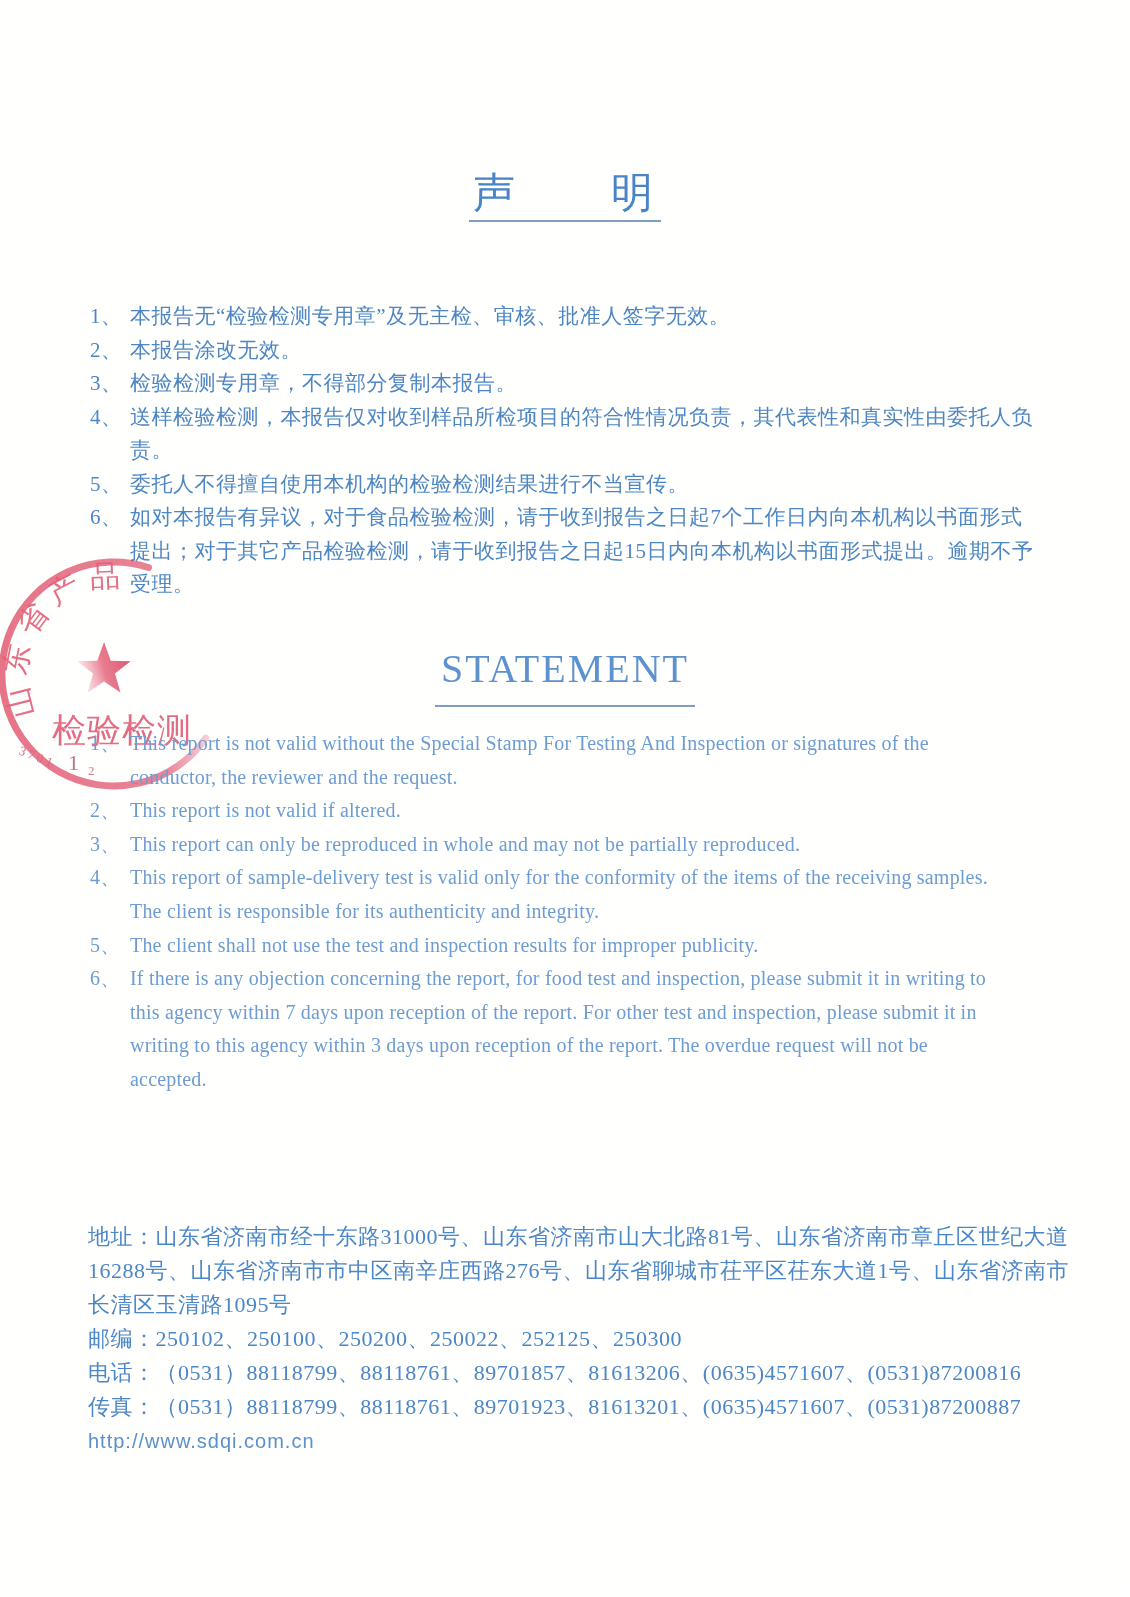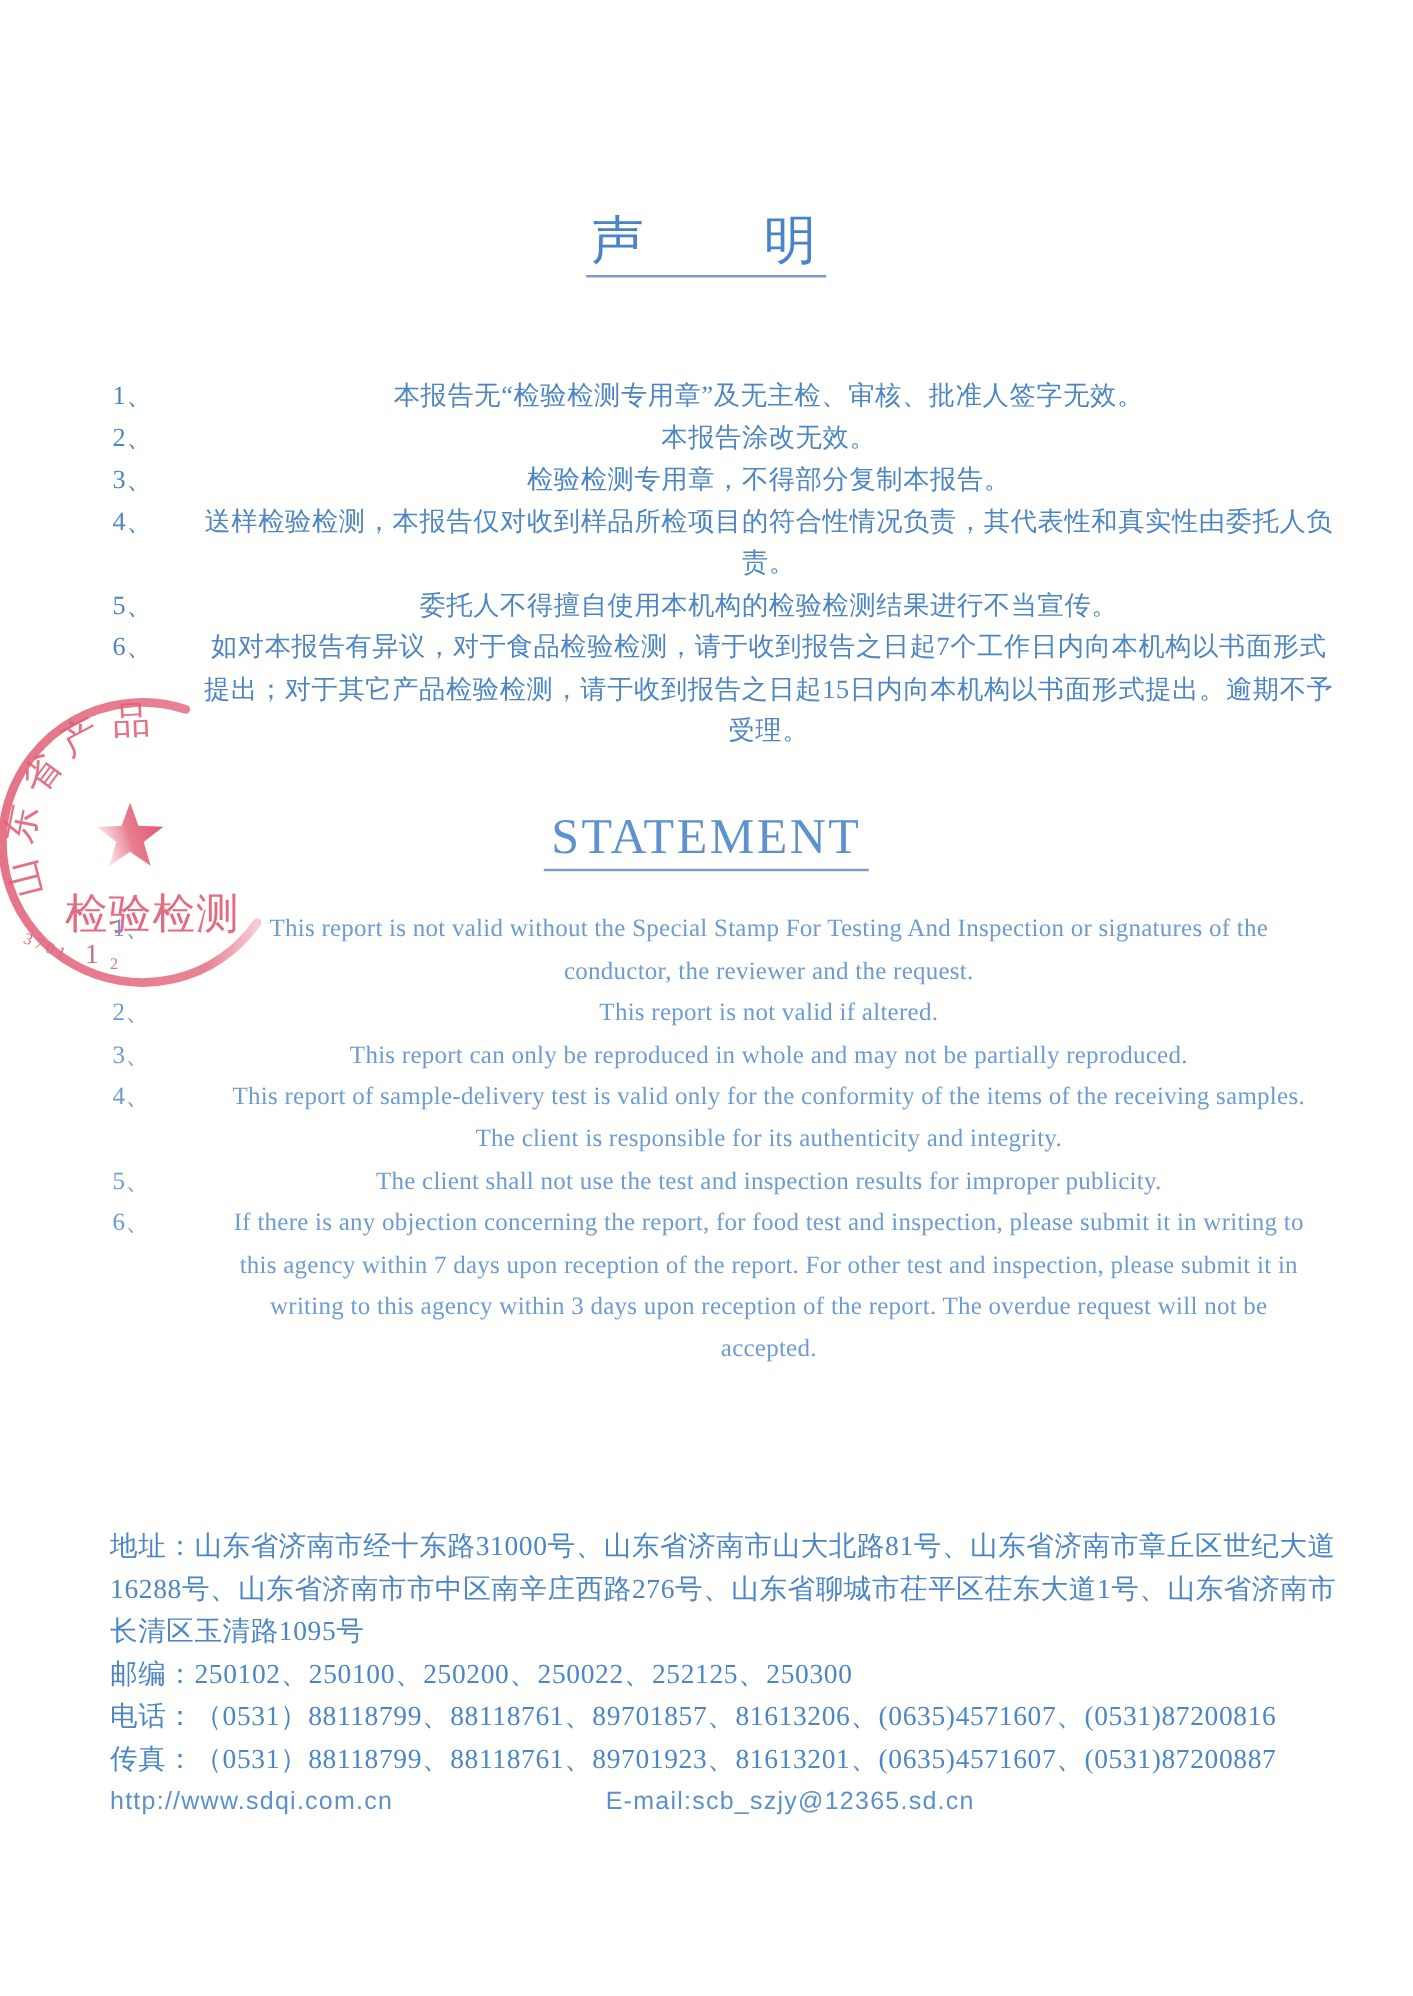--- a/index.html
+++ b/index.html
@@ -27,33 +27,33 @@
   .title-en{
     position:absolute;top:645px;left:0;width:100%;
     text-align:center;
   }
   .title-en span{
     display:inline-block;
     font-size:40px;line-height:48px;
     color:#5d92d0;
     letter-spacing:2px;
     border-bottom:2px solid #7e9cc4;
-    padding:0 6px 2px 6px;
+    padding:0 6px 12px 6px;
   }
   
   .list{position:absolute;left:90px;width:1010px;}
   .cn-list{top:300px;color:#4d86c3;font-size:21px;letter-spacing:0.5px;}
   .en-list{top:727px;color:#6d9cd2;font-size:20px;letter-spacing:0.2px;}
   .item{display:flex;align-items:flex-start;}
   .item .num{
     flex:0 0 40px;
     line-height:33.5px;
     white-space:nowrap;
   }
-  .item .lines{flex:1 1 auto;min-width:0;text-align:center;}
+  .item .lines{flex:1 1 auto;min-width:0;}
   .item .line{
     line-height:33.5px;
     white-space:nowrap;
   }
   .en-list .item .line{line-height:33.6px;}
   
   .contact{
     position:absolute;top:1220px;left:88px;width:1010px;
     color:#4b86c6;font-size:22px;letter-spacing:0.5px;
   }
@@ -203,17 +203,16 @@
 
   <div class="contact">
     <div class="line">地址：山东省济南市经十东路31000号、山东省济南市山大北路81号、山东省济南市章丘区世纪大道</div>
     <div class="line">16288号、山东省济南市市中区南辛庄西路276号、山东省聊城市茌平区茌东大道1号、山东省济南市</div>
     <div class="line">长清区玉清路1095号</div>
     <div class="line">邮编：250102、250100、250200、250022、252125、250300</div>
     <div class="line">电话：（0531）88118799、88118761、89701857、81613206、(0635)4571607、(0531)87200816</div>
     <div class="line">传真：（0531）88118799、88118761、89701923、81613201、(0635)4571607、(0531)87200887</div>
     <div class="webrow">
       <span class="website">http://www.sdqi.com.cn</span>
-      <span class="email">E-mail:scb_szjy@12365.sd.cn</span>
     </div>
   </div>
 
 </div>
 
 </body></html>

